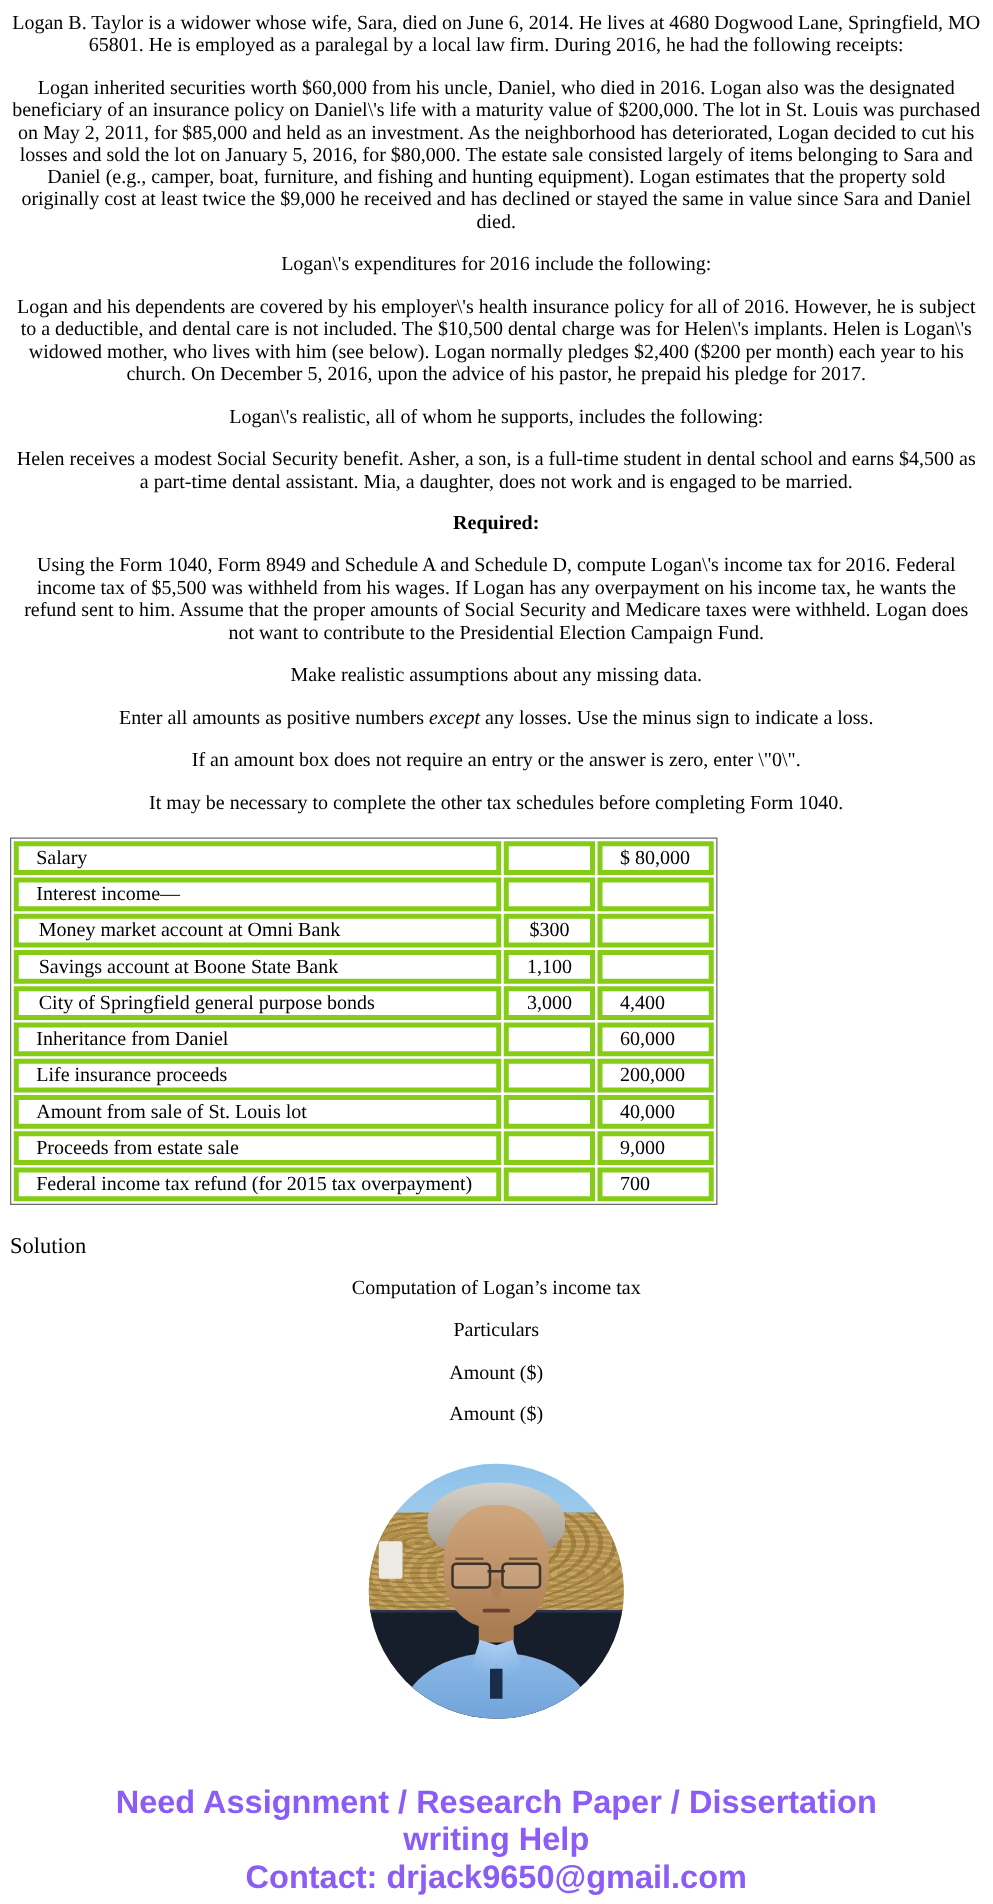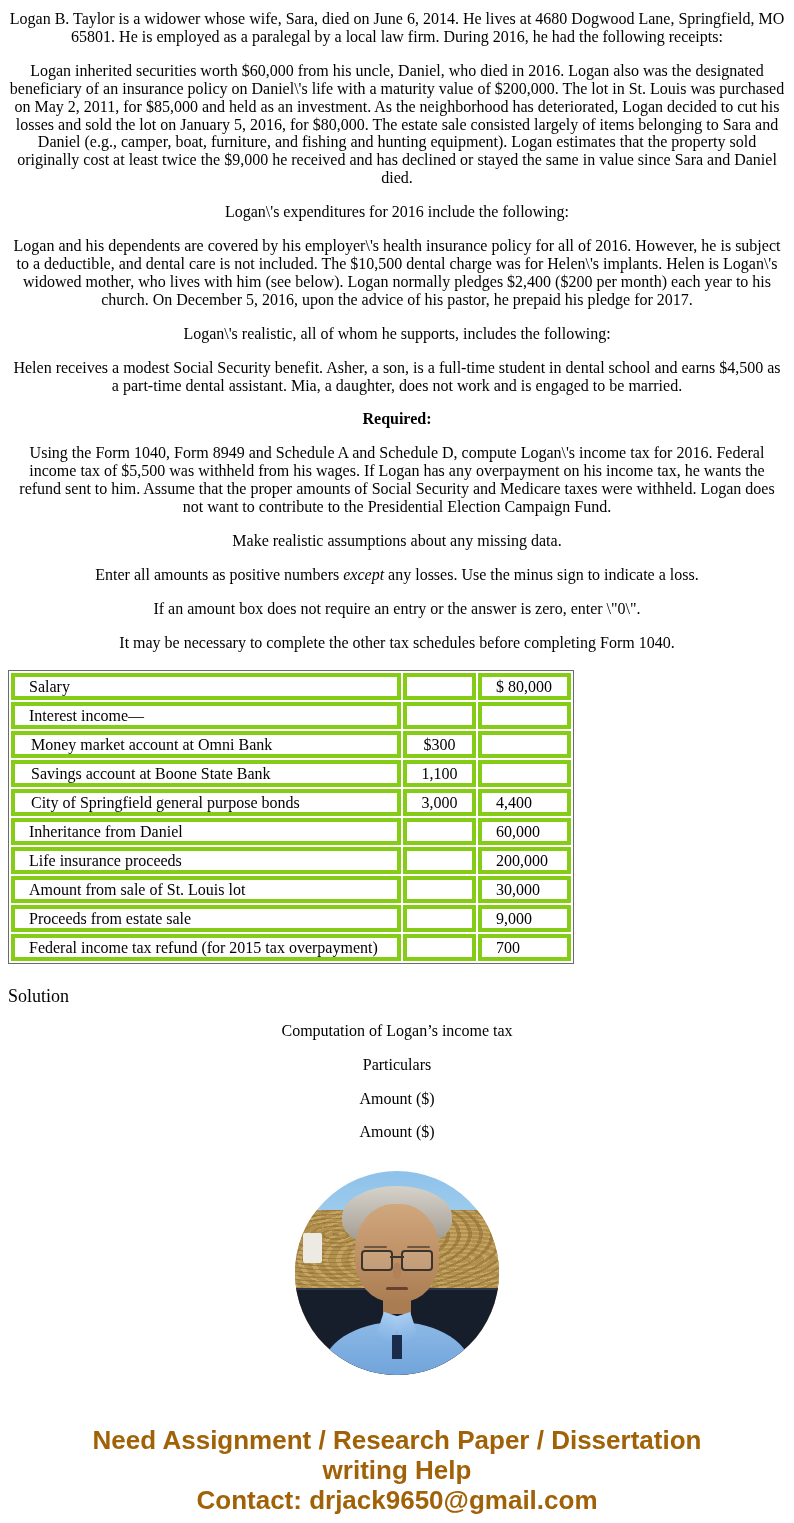--- a/index.html
+++ b/index.html
@@ -97,21 +97,21 @@
   .tie { top: 80%; left: 47.5%; width: 5%; height: 12%; background: #1b2b4a; }
 
   .help-banner {
     max-width: 700px;
     margin: 46px auto 0 auto;
     text-align: center;
     font-family: "Liberation Sans", sans-serif;
     font-weight: bold;
     font-size: 26px;
     line-height: 30px;
-    color: #a16207;
+    color: #8b5cf6;
   }
 </style>
 </head>
 <body>
 
 <div class="page">
 
   <p>Logan B. Taylor is a widower whose wife, Sara, died on June 6, 2014. He lives at 4680 Dogwood Lane, Springfield, MO 65801. He is employed as a paralegal by a local law firm. During 2016, he had the following receipts:</p>
   <p>Logan inherited securities worth $60,000 from his uncle, Daniel, who died in 2016. Logan also was the designated beneficiary of an insurance policy on Daniel\'s life with a maturity value of $200,000. The lot in St. Louis was purchased on May 2, 2011, for $85,000 and held as an investment. As the neighborhood has deteriorated, Logan decided to cut his losses and sold the lot on January 5, 2016, for $80,000. The estate sale consisted largely of items belonging to Sara and Daniel (e.g., camper, boat, furniture, and fishing and hunting equipment). Logan estimates that the property sold originally cost at least twice the $9,000 he received and has declined or stayed the same in value since Sara and Daniel died.</p>
   <p>Logan\'s expenditures for 2016 include the following:</p>
@@ -162,21 +162,21 @@
         <td class="amt2">60,000</td>
       </tr>
       <tr>
         <td class="item">Life insurance proceeds</td>
         <td class="amt1"></td>
         <td class="amt2">200,000</td>
       </tr>
       <tr>
         <td class="item">Amount from sale of St. Louis lot</td>
         <td class="amt1"></td>
-        <td class="amt2">30,000</td>
+        <td class="amt2">40,000</td>
       </tr>
       <tr>
         <td class="item">Proceeds from estate sale</td>
         <td class="amt1"></td>
         <td class="amt2">9,000</td>
       </tr>
       <tr>
         <td class="item">Federal income tax refund (for 2015 tax overpayment)</td>
         <td class="amt1"></td>
         <td class="amt2">700</td>

